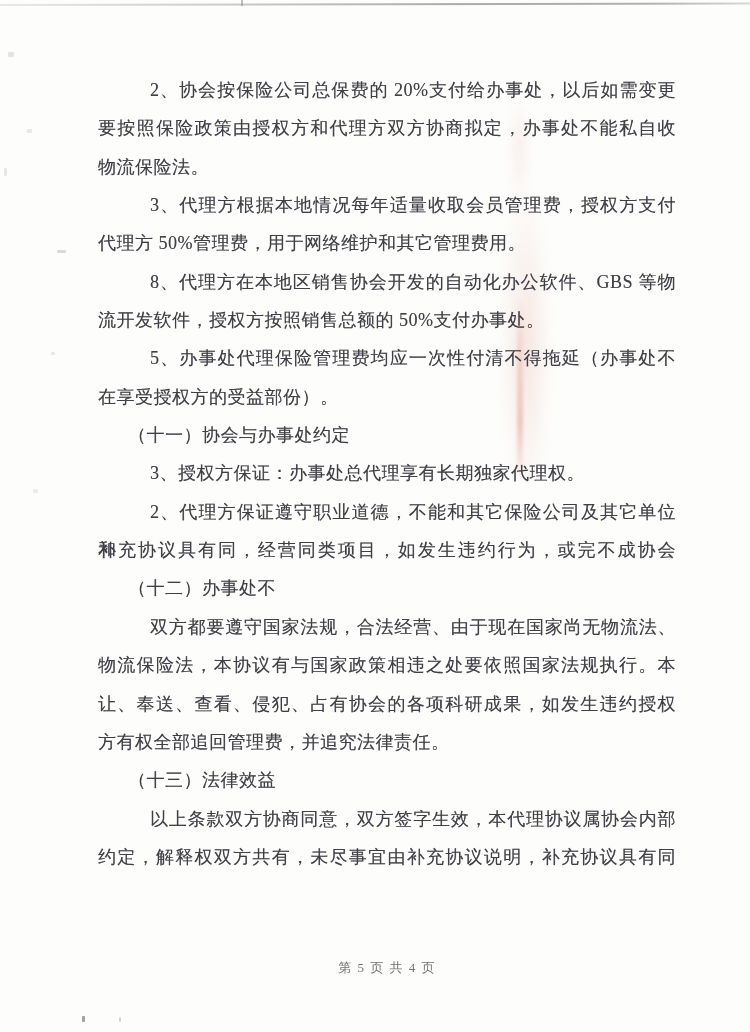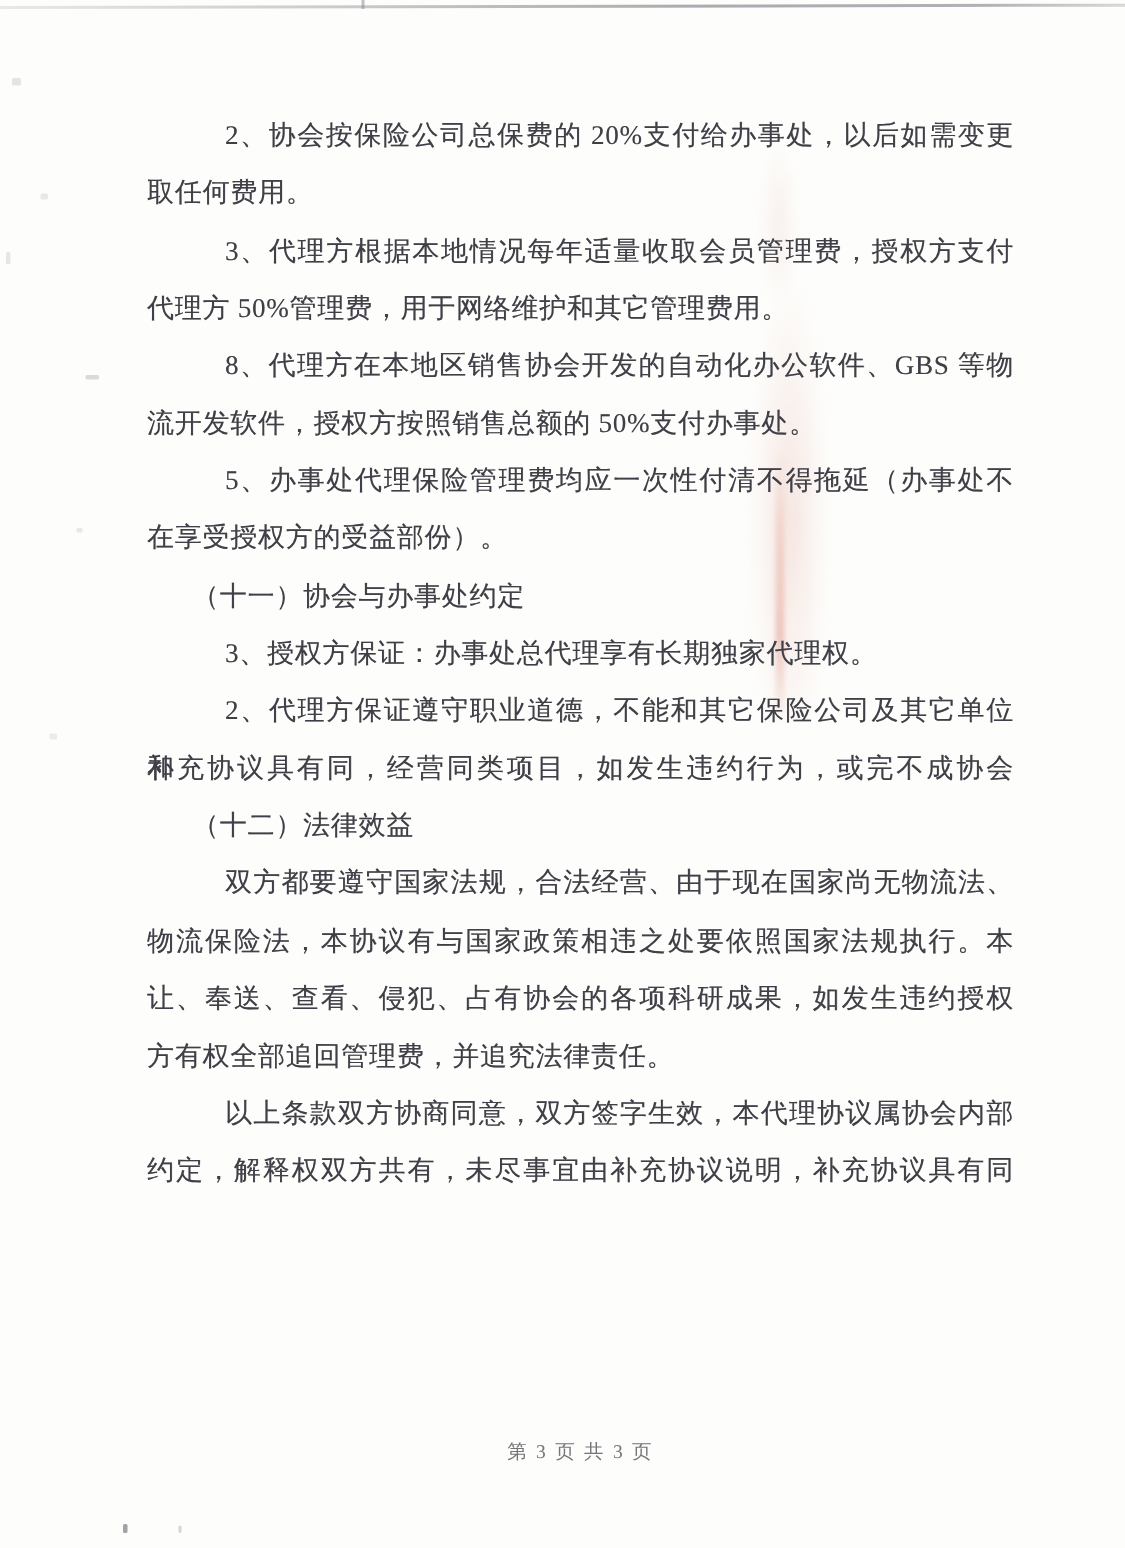--- a/index.html
+++ b/index.html
@@ -110,34 +110,36 @@
   <div class="speck s2"></div>
   <div class="speck s3"></div>
   <div class="speck s4"></div>
   <div class="speck s5"></div>
   <div class="speck s6"></div>
   <div class="speck s7"></div>
   <div class="speck s8"></div>
 
   <div class="doc">
       <div class="line para-first fill">2、协会按保险公司总保费的 20%支付给办事处，以后如需变更</div>
-      <div class="line body">取任何费用。</div>
+      <div class="line body fill">要按照保险政策由授权方和代理方双方协商拟定，办事处不能私自收</div>
+      <div class="line body">物流保险法。</div>
       <div class="line para-first fill">3、代理方根据本地情况每年适量收取会员管理费，授权方支付</div>
       <div class="line body">代理方 50%管理费，用于网络维护和其它管理费用。</div>
       <div class="line para-first fill">8、代理方在本地区销售协会开发的自动化办公软件、GBS 等物</div>
       <div class="line body">流开发软件，授权方按照销售总额的 50%支付办事处。</div>
       <div class="line para-first fill">5、办事处代理保险管理费均应一次性付清不得拖延（办事处不</div>
       <div class="line body">在享受授权方的受益部份）。</div>
       <div class="line heading">（十一）协会与办事处约定</div>
       <div class="line para-first">3、授权方保证：办事处总代理享有长期独家代理权。</div>
       <div class="line para-first fill">2、代理方保证遵守职业道德，不能和其它保险公司及其它单位和</div>
       <div class="line body fill">补充协议具有同，经营同类项目，如发生违约行为，或完不成协会</div>
-      <div class="line heading">（十二）法律效益</div>
+      <div class="line heading">（十二）办事处不</div>
       <div class="line para-first fill">双方都要遵守国家法规，合法经营、由于现在国家尚无物流法、</div>
       <div class="line body fill">物流保险法，本协议有与国家政策相违之处要依照国家法规执行。本</div>
       <div class="line body fill">让、奉送、查看、侵犯、占有协会的各项科研成果，如发生违约授权</div>
       <div class="line body">方有权全部追回管理费，并追究法律责任。</div>
+      <div class="line heading">（十三）法律效益</div>
       <div class="line para-first fill">以上条款双方协商同意，双方签字生效，本代理协议属协会内部</div>
       <div class="line body fill">约定，解释权双方共有，未尽事宜由补充协议说明，补充协议具有同</div>
     </div>
 
-  <div class="footer">第 3 页 共 3 页</div>
+  <div class="footer">第 5 页 共 4 页</div>
 </div>
 
 </body></html>

